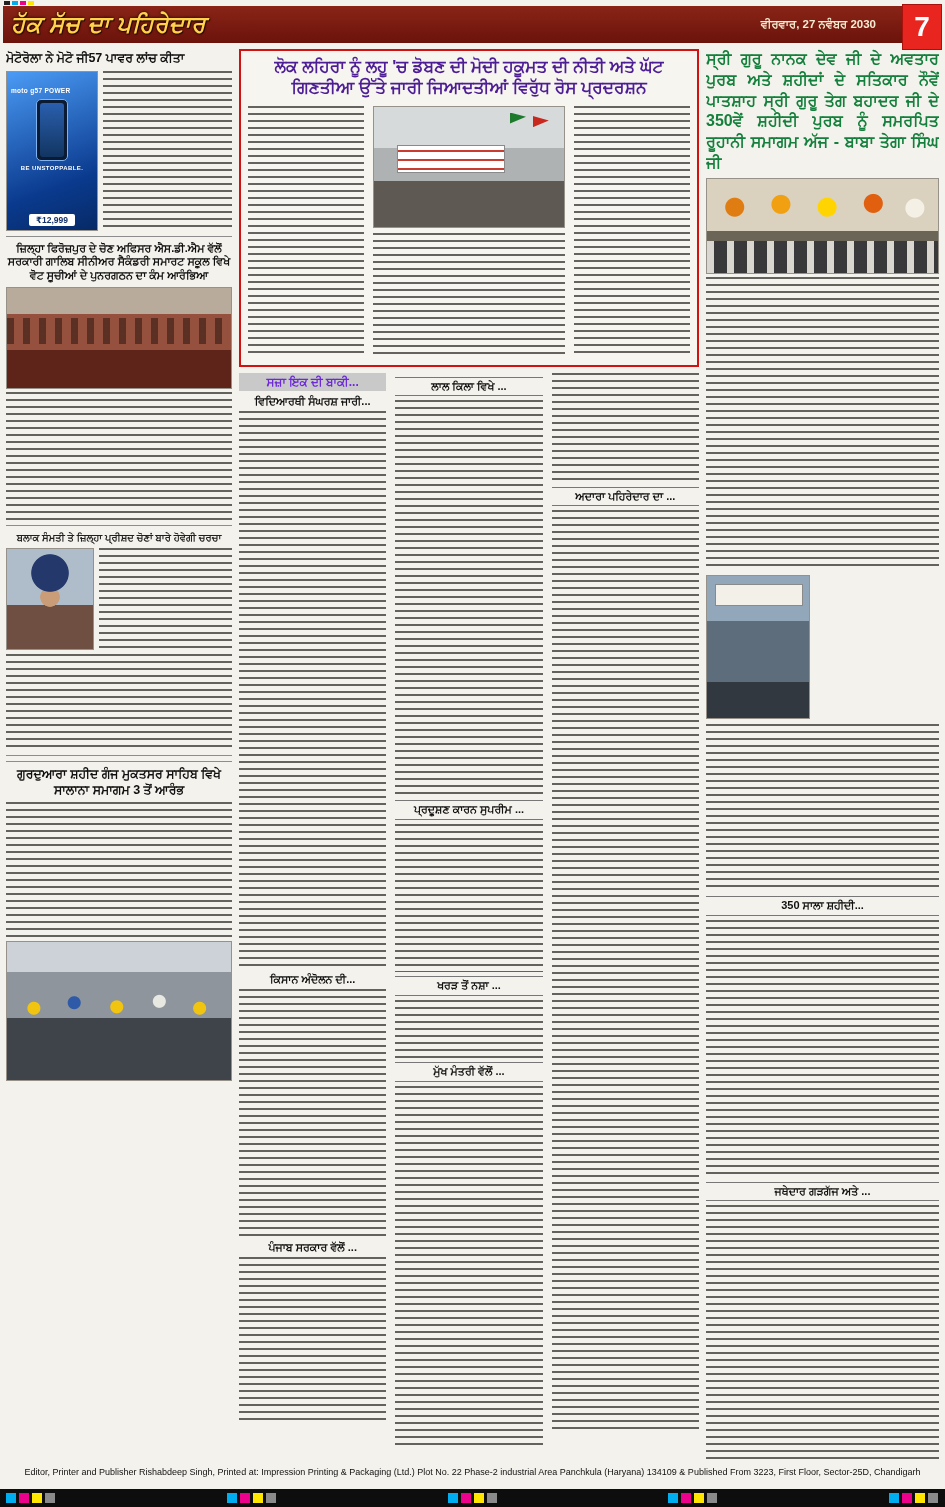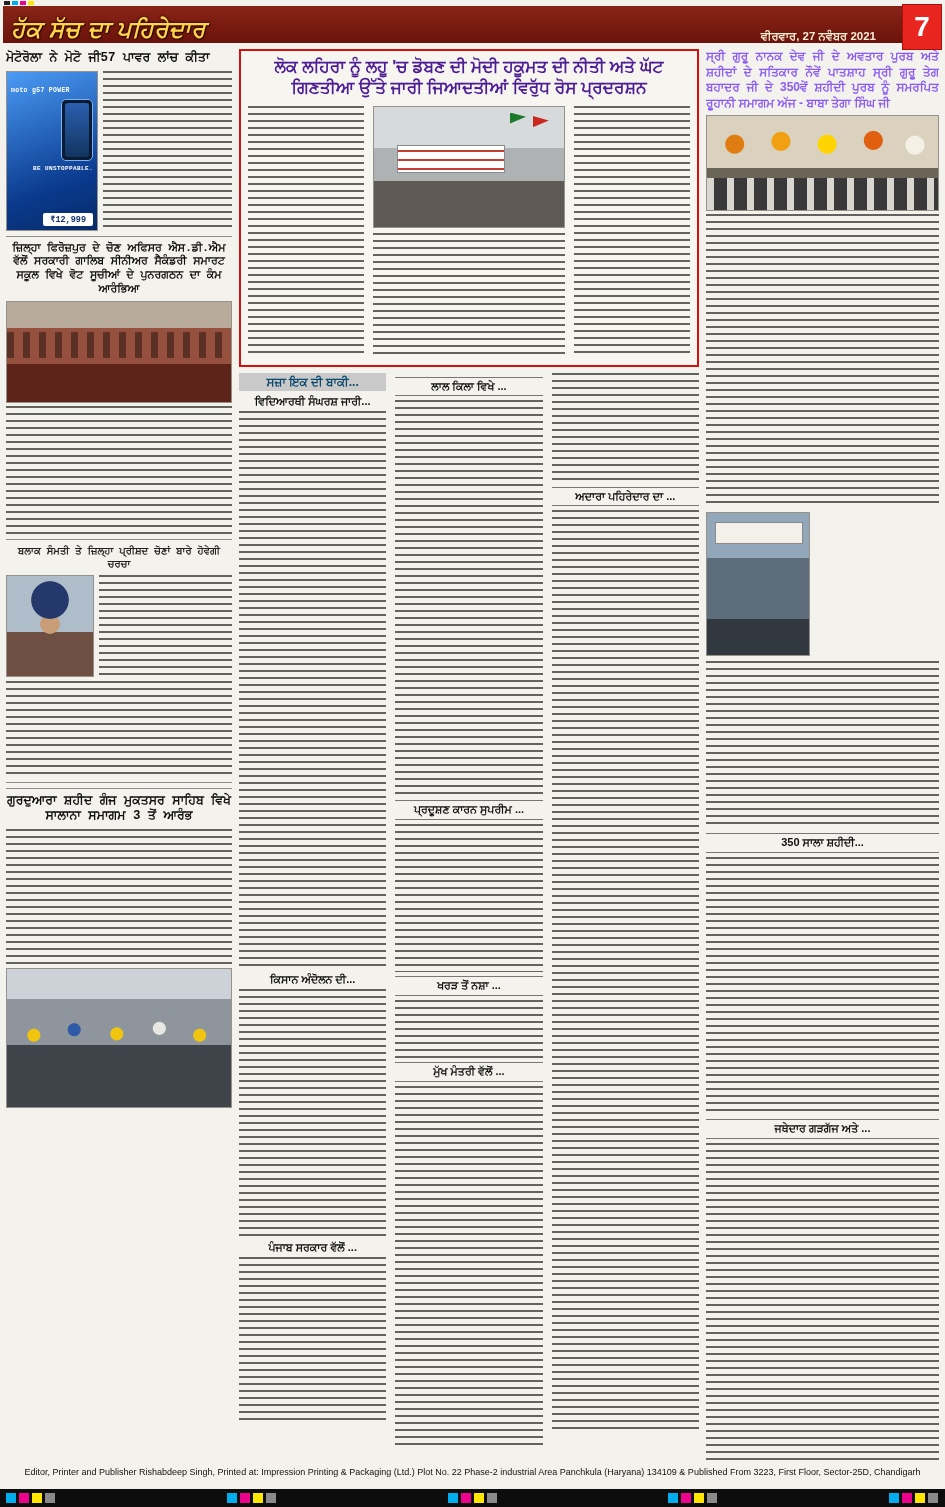--- a/index.html
+++ b/index.html
@@ -4,39 +4,39 @@
 <style>
   html,body{margin:0;padding:0;background:#e9e7e1;}
   body{width:945px;height:1507px;font-family:"Liberation Sans","DejaVu Sans",sans-serif;}
   .page{position:relative;width:945px;height:1507px;background:#f4f2ec;overflow:hidden;display:flex;flex-direction:column;}
 
   
   .reg-top{height:5px;display:flex;align-items:flex-start;padding:1px 0 0 4px;}
   .regstrip{width:34px;height:4px;background:linear-gradient(90deg,#222 0 6px,transparent 6px 8px,#00aeef 8px 14px,transparent 14px 16px,#ec008c 16px 22px,transparent 22px 24px,#ffe600 24px 30px,transparent 30px);}
 
   
-  .masthead{height:37px;margin:0 3px;background:linear-gradient(#8a2417,#6b130b);display:flex;align-items:flex-end;position:relative;padding:0 8px;flex:none;}
+  .masthead{height:37px;margin:0 3px;background:linear-gradient(#8a2417,#6b130b);display:flex;align-items:center;position:relative;padding:0 8px;flex:none;}
   .logo{font-size:23px;font-weight:bold;font-style:italic;color:#ffd24a;text-shadow:1px 1px 0 #2e0703,0 0 3px #000;letter-spacing:.5px;white-space:nowrap;}
   .mh-date{margin-left:auto;margin-right:58px;color:#f7ecd2;font-size:11.5px;font-weight:bold;}
   .pageno{position:absolute;right:0;top:-2px;width:40px;height:46px;background:#e8251f;color:#fff;font-size:28px;font-weight:bold;display:flex;align-items:center;justify-content:center;box-shadow:0 0 0 1px #a8110c inset;}
 
   
   .content{display:flex;gap:7px;padding:6px 6px 0;height:1414px;overflow:hidden;flex:none;}
   .col{overflow:hidden;}
-  .col-left{width:226px;flex:none;font-family:Liberation Mono, monospace;}
+  .col-left{width:226px;flex:none;}
   .col-center{width:460px;flex:none;}
   .col-right{flex:1;min-width:0;}
 
   .hl{font-size:12.5px;font-weight:bold;margin:2px 0 4px;line-height:1.25;color:#101010;}
   .hl.sm{font-size:11px;text-align:center;}
   .hl.center{text-align:center;}
   .subhl{font-size:10px;font-weight:bold;text-align:center;color:#222;margin:0 0 4px;line-height:1.3;}
   .mini-h{font-size:11px;font-weight:bold;text-align:center;margin:4px 0 3px;color:#111;}
   .sec-h{font-size:11px;font-weight:bold;text-align:center;border-top:1px solid #777;border-bottom:1px solid #777;padding:2px 1px;margin:4px 0 4px;line-height:1.25;color:#111;}
-  .bar-h{background:#c9c9c9;font-weight:bold;text-align:center;font-size:12px;padding:2px 0;margin-bottom:3px;color:#0c4a6e;}
+  .bar-h{background:#c9c9c9;font-weight:bold;text-align:center;font-size:12px;padding:2px 0;margin-bottom:3px;color:#6d28d9;}
   .divider{border:0;border-top:1px solid #8d8d8d;margin:5px 0;}
 
   .row{display:flex;gap:5px;}
   .grow{flex:1;min-width:0;}
 
   
   .tf{background-image:repeating-linear-gradient(to bottom,#34322e 0px,#34322e 2px,rgba(0,0,0,0) 2px,rgba(0,0,0,0) 7px);opacity:.75;}
 
   
   .photo{position:relative;overflow:hidden;border:1px solid #979289;background:#b7b0a4;}
@@ -52,55 +52,55 @@
   .flag{position:absolute;width:16px;height:24px;}
   .flag.red{right:8%;top:8%;background:#c8281e;clip-path:polygon(0 0,100% 18%,0 46%);}
   .flag.green{right:20%;top:5%;background:#1d7a2c;clip-path:polygon(0 0,100% 18%,0 46%);}
   .sikh-photo{height:94px;margin:2px 0 3px;background:linear-gradient(#dad2bf 0 55%,#6b6558 55% 100%);}
   .sikh-photo::before{content:"";position:absolute;inset:0;background-image:radial-gradient(circle at 12% 30%,#e07d12 0 9px,transparent 10px),radial-gradient(circle at 32% 27%,#f0a011 0 9px,transparent 10px),radial-gradient(circle at 52% 30%,#ffd400 0 9px,transparent 10px),radial-gradient(circle at 72% 26%,#e06010 0 9px,transparent 10px),radial-gradient(circle at 90% 31%,#f5f0e6 0 9px,transparent 10px);}
   .sikh-photo::after{content:"";position:absolute;left:0;bottom:0;width:100%;height:34%;background:repeating-linear-gradient(90deg,rgba(245,243,238,.8) 0 7px,rgba(40,42,48,.75) 7px 20px);}
   .constitution-photo{width:102px;height:142px;flex:none;background:linear-gradient(#93a7ba 0 32%,#5d6d7c 32% 75%,#31383f 75% 100%);}
   .constitution-photo::before{content:"";position:absolute;left:8%;top:6%;width:84%;height:14%;background:#f2f0e8;border:1px solid #8a8a8a;}
 
   
-  .ad-phone{width:92px;height:160px;flex:none;background:linear-gradient(160deg,#4b9bf5,#0a3a8e 70%,#072a66);color:#fff;padding:15px 4px 4px;display:flex;flex-direction:column;align-items:flex-end;box-sizing:border-box;border:1px solid #97928a;}
+  .ad-phone{width:92px;height:160px;flex:none;background:linear-gradient(160deg,#4b9bf5,#0a3a8e 70%,#072a66);color:#fff;padding:15px 4px 4px;display:flex;flex-direction:column;align-items:center;box-sizing:border-box;border:1px solid #97928a;}
   .ad-brand{font-size:6.5px;align-self:flex-start;line-height:1.2;font-weight:bold;letter-spacing:.3px;}
   .ad-phone-shape{width:30px;height:60px;background:#0b1b33;border:1px solid #7fb2f0;border-radius:5px;margin:5px 0 4px;position:relative;}
   .ad-phone-shape::before{content:"";position:absolute;inset:3px;background:linear-gradient(#2a5fae,#123561);border-radius:3px;}
   .ad-tag{font-size:6px;font-weight:bold;letter-spacing:.4px;}
   .ad-price{margin-top:auto;background:#fff;color:#13326b;font-weight:bold;font-size:8.5px;padding:1px 7px;border-radius:2px;}
 
   
   .lead-box{border:2.5px solid #d21111;padding:5px 7px 7px;background:#f7f5ef;}
   .lead-hl{font-size:17px;line-height:1.25;font-weight:bold;text-align:center;margin:0 0 7px;color:#4c1d95;}
   .lead-cols{display:flex;gap:9px;height:252px;}
   .lead-side{width:116px;flex:none;}
   .lead-mid{flex:1;display:flex;flex-direction:column;gap:5px;min-width:0;}
   .cc-row{display:flex;gap:9px;margin-top:6px;height:1092px;overflow:hidden;}
   .cc{flex:1;min-width:0;}
 
-  .hl-r{font-size:12px;font-weight:bold;line-height:1.3;margin:0 0 4px;text-align:justify;color:#8b5cf6;}
+  .hl-r{font-size:16px;font-weight:bold;line-height:1.3;margin:0 0 4px;text-align:justify;color:#15803d;}
 
   
   .pub-line{text-align:center;font-size:9px;color:#111;padding:4px 0 3px;flex:none;}
   .reg-bottom{height:18px;background:#0d0d0d;display:flex;align-items:center;justify-content:space-between;padding:0 6px;flex:none;margin-top:auto;}
   .rg{width:50px;height:10px;background:linear-gradient(90deg,#00aeef 0 10px,transparent 10px 13px,#ec008c 13px 23px,transparent 23px 26px,#ffe600 26px 36px,transparent 36px 39px,#8a8a8a 39px 49px,transparent 49px);}
 </style>
 </head>
 <body>
 
 <div class="page">
 
   <div class="reg-top">
     <div class="regstrip"></div>
   </div>
 
   <header class="masthead">
     <div class="logo">ਹੱਕ ਸੱਚ ਦਾ ਪਹਿਰੇਦਾਰ</div>
-    <div class="mh-date">ਵੀਰਵਾਰ, 27 ਨਵੰਬਰ 2021</div>
+    <div class="mh-date">ਵੀਰਵਾਰ, 27 ਨਵੰਬਰ 2030</div>
     <div class="pageno">7</div>
   </header>
 
   <main class="content">
 
     <section class="col col-left">
 
       <article>
         <h2 class="hl">ਮੋਟੋਰੋਲਾ ਨੇ ਮੋਟੋ ਜੀ57 ਪਾਵਰ ਲਾਂਚ ਕੀਤਾ</h2>
         <div class="row" style="height:160px">

